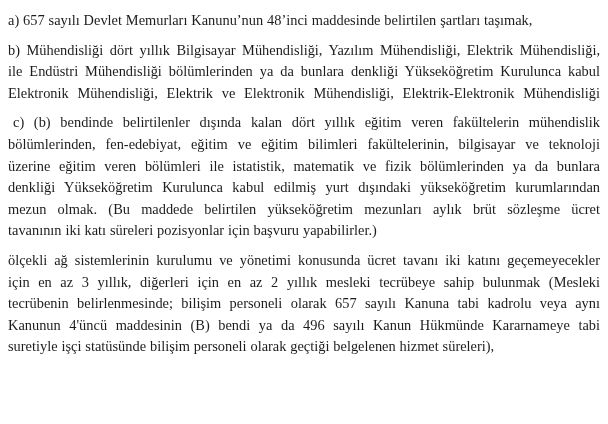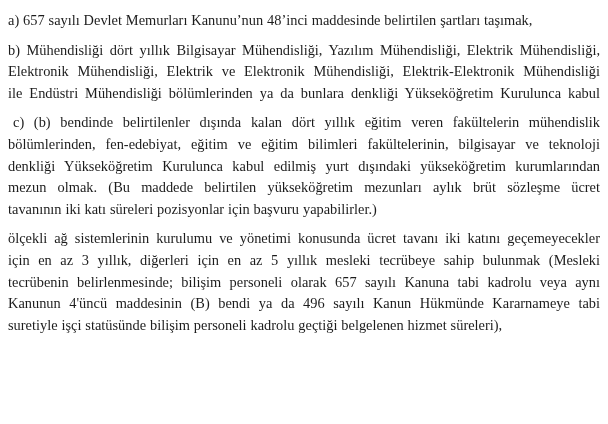--- a/index.html
+++ b/index.html
@@ -43,33 +43,34 @@
 <body>
 
 <div class="doc">
 
   <div class="para">
     <div class="line last">a) 657 sayılı Devlet Memurları Kanunu’nun 48’inci maddesinde belirtilen şartları taşımak,</div>
   </div>
 
   <div class="para">
     <div class="line">b) Mühendisliği dört yıllık Bilgisayar Mühendisliği, Yazılım Mühendisliği, Elektrik Mühendisliği,</div>
+    <div class="line">ile Endüstri Mühendisliği bölümlerinden ya da bunlara denkliği Yükseköğretim Kurulunca kabul</div>
     <div class="line">Elektronik Mühendisliği, Elektrik ve Elektronik Mühendisliği, Elektrik-Elektronik Mühendisliği</div>
-    <div class="line">ile Endüstri Mühendisliği bölümlerinden ya da bunlara denkliği Yükseköğretim Kurulunca kabul</div>
   </div>
 
   <div class="para">
     <div class="line indent">c) (b) bendinde belirtilenler dışında kalan dört yıllık eğitim veren fakültelerin mühendislik</div>
     <div class="line">bölümlerinden, fen-edebiyat, eğitim ve eğitim bilimleri fakültelerinin, bilgisayar ve teknoloji</div>
+    <div class="line">üzerine eğitim veren bölümleri ile istatistik, matematik ve fizik bölümlerinden ya da bunlara</div>
     <div class="line">denkliği Yükseköğretim Kurulunca kabul edilmiş yurt dışındaki yükseköğretim kurumlarından</div>
     <div class="line">mezun olmak. (Bu maddede belirtilen yükseköğretim mezunları aylık brüt sözleşme ücret</div>
     <div class="line last">tavanının iki katı süreleri pozisyonlar için başvuru yapabilirler.)</div>
   </div>
 
   <div class="para">
     <div class="line">ölçekli ağ sistemlerinin kurulumu ve yönetimi konusunda ücret tavanı iki katını geçemeyecekler</div>
-    <div class="line">için en az 3 yıllık, diğerleri için en az 5 yıllık mesleki tecrübeye sahip bulunmak (Mesleki</div>
+    <div class="line">için en az 3 yıllık, diğerleri için en az 2 yıllık mesleki tecrübeye sahip bulunmak (Mesleki</div>
     <div class="line">tecrübenin belirlenmesinde; bilişim personeli olarak 657 sayılı Kanuna tabi kadrolu veya aynı</div>
     <div class="line">Kanunun 4'üncü maddesinin (B) bendi ya da 496 sayılı Kanun Hükmünde Kararnameye tabi</div>
-    <div class="line last">suretiyle işçi statüsünde bilişim personeli kadrolu geçtiği belgelenen hizmet süreleri),</div>
+    <div class="line last">suretiyle işçi statüsünde bilişim personeli olarak geçtiği belgelenen hizmet süreleri),</div>
   </div>
 
 </div>
 
 </body></html>

